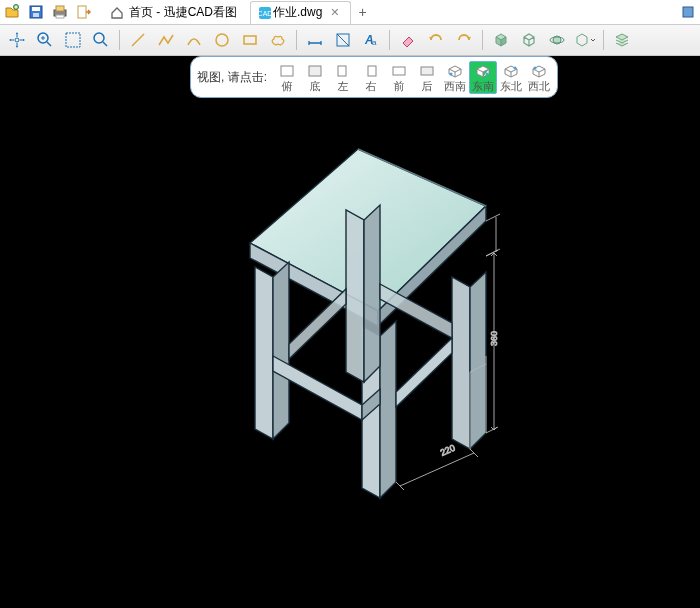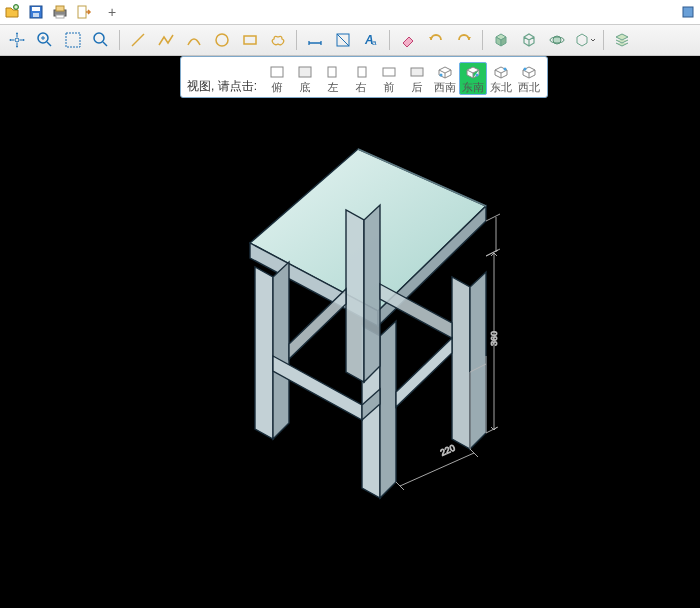--- a/index.html
+++ b/index.html
@@ -11,21 +11,21 @@
 .tab.active{background:#fff;border-color:#ccc;border-radius:3px 3px 0 0}
 .tab .close{margin-left:8px;color:#888;font-size:11px}
 .tab .ico{width:16px;height:16px;display:inline-flex;align-items:center;justify-content:center}
 .newtab{width:20px;height:20px;display:flex;align-items:center;justify-content:center;color:#666;font-size:14px;cursor:pointer}
 .rbtn{position:absolute;right:2px;top:2px;width:20px;height:20px;display:flex;align-items:center;justify-content:center}
 .toolbar{height:30px;background:linear-gradient(#f7f7f7,#eaeaea);border-bottom:1px solid #c9c9c9;display:flex;align-items:center;padding:0 4px;gap:2px}
 .tbtn{width:24px;height:24px;display:flex;align-items:center;justify-content:center;border:1px solid transparent;border-radius:2px}
 .sep{width:1px;height:20px;background:#bfbfbf;margin:0 3px}
 .viewport{position:relative;width:700px;height:554px;background:#000}
 .drawing{position:absolute;left:0;top:0}
-.viewbar{position:absolute;left:180px;top:0;height:36px;background:#fff;border:1px solid #7fa8c9;border-radius:3px;box-shadow:1px 1px 2px rgba(0,0,0,0.4);display:flex;align-items:flex-end;padding:2px 4px;gap:0}
+.viewbar{position:absolute;left:190px;top:0;height:36px;background:#fff;border:1px solid #7fa8c9;border-radius:11px;box-shadow:1px 1px 2px rgba(0,0,0,0.4);display:flex;align-items:center;padding:2px 4px;gap:0}
 .viewbar .lbl{margin:0 6px 0 2px;color:#333}
 .vbtn{width:26px;display:flex;flex-direction:column;align-items:center;justify-content:center;cursor:pointer;padding:1px 0;border:1px solid transparent;border-radius:2px;font-size:11px}
 .vbtn.sel{background:#22c55e;border-color:#6fb0e8}
 .vbtn .vic{width:20px;height:16px;display:flex;align-items:center;justify-content:center}
 .vbtn .vlab{line-height:12px;margin-top:1px;color:#555}
 svg{display:block}
 </style>
 </head>
 <body>
 
@@ -52,20 +52,38 @@
           <rect x="4" y="11" width="8" height="3" fill="#fff" stroke="#aaa"></rect>
         </svg>
     </div>
     <div class="qat-btn">
       <svg width="16" height="16">
           <rect x="2" y="2" width="8" height="12" fill="#fff" stroke="#bfa048"></rect>
           <path d="M10 8 l4 0 M12 6 l2 2 l-2 2" stroke="#d08030" fill="none" stroke-width="1.5"></path>
         </svg>
     </div>
   </div>
+  <div class="tab home">
+    <span class="ico">
+      <svg width="14" height="14">
+          <path d="M2 7 L7 2 L12 7 L12 12 L2 12 Z" fill="none" stroke="#666" stroke-width="1.3"></path>
+        </svg>
+    </span>
+    <span>首页 - 迅捷CAD看图</span>
+  </div>
+  <div class="tab active">
+    <span class="ico">
+      <svg width="14" height="14">
+          <rect x="1" y="1" width="12" height="12" fill="#38b5e6" rx="2"></rect>
+          <text x="7" y="10" font-size="7" fill="#fff" text-anchor="middle">CAD</text>
+        </svg>
+    </span>
+    <span>作业.dwg</span>
+    <span class="close">✕</span>
+  </div>
   <div class="newtab">+</div>
   <div class="rbtn">
     <svg width="16" height="16">
         <rect x="3" y="3" width="10" height="10" fill="#6aa0d8" stroke="#2e5a8f"></rect>
       </svg>
   </div>
 </div>
 
 <div class="toolbar">
   <div class="tbtn">

